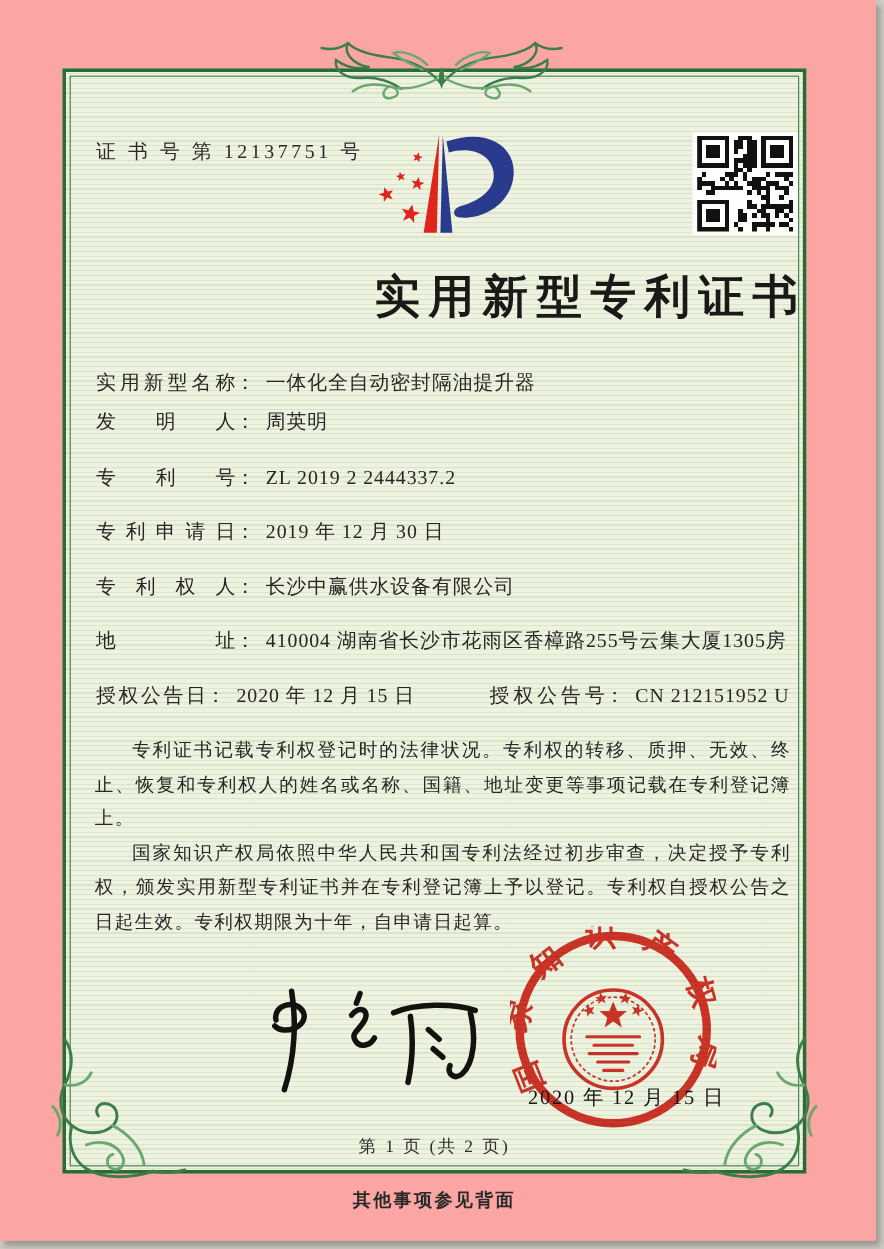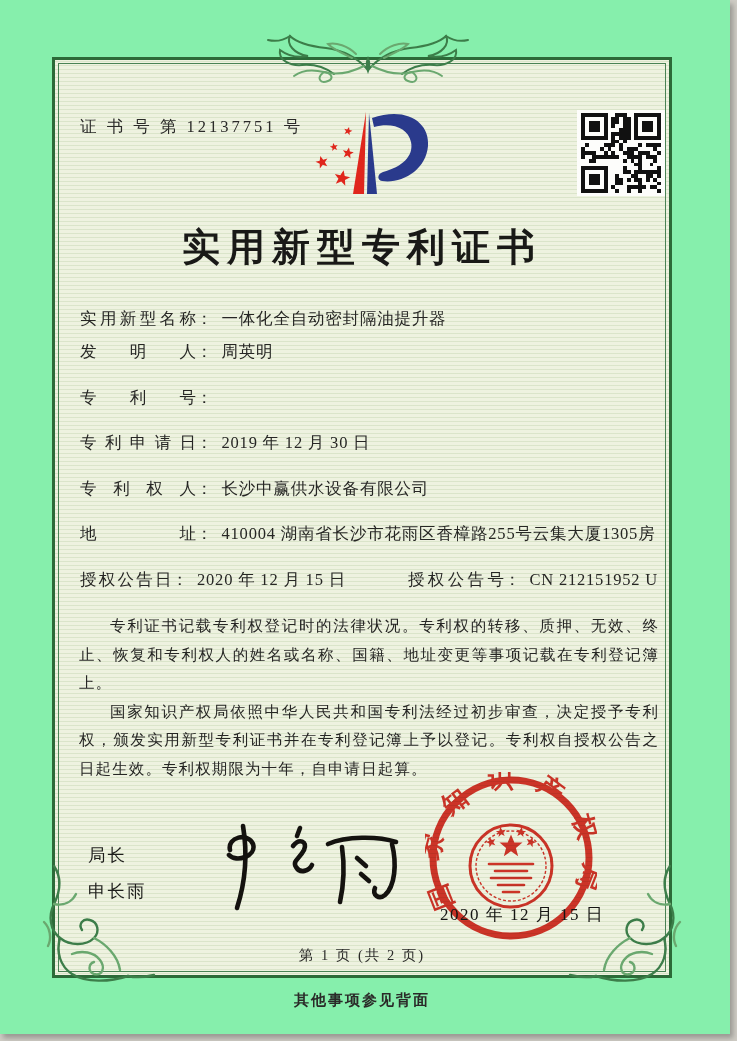--- a/index.html
+++ b/index.html
@@ -1,37 +1,37 @@
 <!DOCTYPE html>
 <html><head>
 <meta charset="utf-8">
 <style>
   * { margin:0; padding:0; box-sizing:border-box; }
   html,body { width:737px; height:1041px; }
   body { background:#dcdad4; font-family:"Liberation Serif","DejaVu Serif",serif; }
   .photo { position:relative; width:737px; height:1041px; overflow:hidden; background:#cfccc5; }
   .paper { position:absolute; left:0; top:0; width:730px; height:1034px;
-           background:#86efac; box-shadow:3px 4px 5px rgba(110,110,105,.55); }
+           background:#fca5a5; box-shadow:3px 4px 5px rgba(110,110,105,.55); }
   
   .frame { position:absolute; left:52px; top:57px; width:620px; height:921px;
            border:3px solid #2c6a38; }
   .frame::after { content:""; position:absolute; left:3px; top:3px; right:3px; bottom:3px;
            border:1px solid #4a8355; }
   .frame-bg { position:absolute; left:52px; top:57px; width:620px; height:921px;
            background:#eef2e0;
            background-image:repeating-linear-gradient(0deg,
              rgba(122,162,92,.17) 0px, rgba(122,162,92,.17) 1px,
              rgba(255,255,255,0) 1px, rgba(255,255,255,0) 4px); }
   .ornament { position:absolute; pointer-events:none; }
   
   .cert-no { position:absolute; left:80px; top:116px; font-size:16.5px; letter-spacing:3px; color:#2a2a28; }
   .logo { position:absolute; left:292px; top:100px; }
   .qr { position:absolute; left:577px; top:110px; width:88px; height:86px; background:#fdfdfb;
         display:flex; align-items:center; justify-content:center; }
-  .title { position:absolute; left:52px; top:222px; width:620px; text-align:center;
+  .title { position:absolute; left:52px; top:222px; width:620px; text-align:right;
            font-size:38px; font-weight:bold; letter-spacing:7px; color:#191917; }
   
   .fields { position:absolute; left:80px; top:306px; width:578px; font-size:16.5px; color:#262624; }
   .frow { display:flex; margin-bottom:20.5px; line-height:25px; white-space:nowrap; }
   .frow.first { margin-bottom:8px; }
   .flabel { display:inline-block; width:116px; text-align:justify; text-align-last:justify;
             text-justify:inter-character; }
   .fcolon { display:inline-block; margin-right:9px; }
   .fvalue { letter-spacing:.8px; }
   .grant-pair2 { margin-left:62px; display:flex; }
@@ -273,20 +273,21 @@
         <span class="fvalue">一体化全自动密封隔油提升器</span>
       </div>
       <div class="frow">
         <span class="flabel">发明人</span>
           <span class="fcolon">：</span>
         <span class="fvalue">周英明</span>
       </div>
       <div class="frow">
         <span class="flabel">专利号</span>
           <span class="fcolon">：</span>
+        <span class="fvalue">ZL 2019 2 2444337.2</span>
       </div>
       <div class="frow">
         <span class="flabel">专利申请日</span>
           <span class="fcolon">：</span>
         <span class="fvalue">2019 年 12 月 30 日</span>
       </div>
       <div class="frow">
         <span class="flabel">专利权人</span>
           <span class="fcolon">：</span>
         <span class="fvalue">长沙中赢供水设备有限公司</span>
@@ -306,24 +307,20 @@
           <span class="fvalue">CN 212151952 U</span>
         </span>
       </div>
     </div>
 
     <div class="body-text">
       <p>专利证书记载专利权登记时的法律状况。专利权的转移、质押、无效、终止、恢复和专利权人的姓名或名称、国籍、地址变更等事项记载在专利登记簿上。</p>
       <p>国家知识产权局依照中华人民共和国专利法经过初步审查，决定授予专利权，颁发实用新型专利证书并在专利登记簿上予以登记。专利权自授权公告之日起生效。专利权期限为十年，自申请日起算。</p>
     </div>
 
-    <div class="signer">
-      <div>局长</div>
-      <div>申长雨</div>
-    </div>
 
     <svg class="signature" width="210" height="95" viewBox="0 0 210 95">
       <g stroke="#14120f" fill="none" stroke-width="4.6" stroke-linecap="round" stroke-linejoin="round">
         <path d="M34,34 C31,21 52,16 57,28 C61,40 40,47 33,39"></path>
         <path d="M47,10 C51,34 50,64 41,92"></path>
         <path d="M97,30 C103,22 112,25 108,34 C104,42 96,45 100,51 C104,58 113,55 116,49"></path>
         <path d="M104,12 L101,20"></path>
         <path d="M132,28 C150,20 182,20 200,26"></path>
         <path d="M146,31 C149,52 147,72 144,86"></path>
         <path d="M196,28 C201,48 199,70 189,79 C183,84 176,79 179,72"></path>

